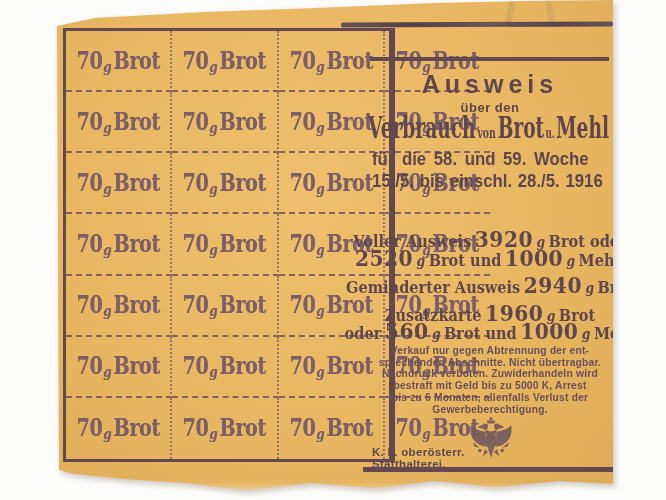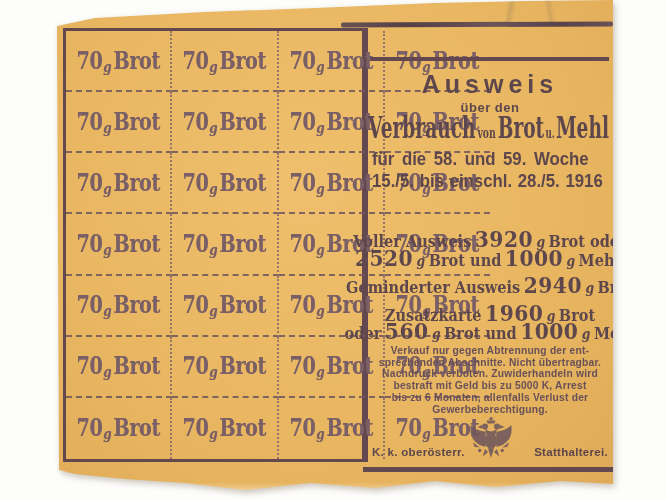--- a/index.html
+++ b/index.html
@@ -28,21 +28,21 @@
     pointer-events:none;
   }
   .paper::after{ 
     content:"";position:absolute;left:0;bottom:0;width:100%;height:12px;
     background:linear-gradient(to bottom, rgba(255,241,206,0), rgba(255,243,210,.65));
     pointer-events:none;
   }
 
   
   .coupon-grid{
-    position:absolute;left:8px;top:28px;width:305px;height:434px;box-sizing:border-box;
+    position:absolute;left:8px;top:28px;width:332px;height:434px;box-sizing:border-box;
     border:3px solid var(--rule,#6b5156);border-right-width:6px;
     display:grid;grid-template-columns:repeat(4,1fr);grid-template-rows:repeat(7,1fr);
   }
   .coupon-cell{
     display:flex;align-items:center;justify-content:center;box-sizing:border-box;
     border-right:2px dotted rgba(134,104,106,.85);
     border-bottom:2px dashed rgba(118,90,94,.9);
   }
   .coupon-cell.lc{border-right:none;}
   .coupon-cell.lr{border-bottom:none;}
@@ -92,21 +92,21 @@
   .l1{top:225px;} .l2{top:244px;} .l3{top:271px;} .l4{top:299px;} .l5{top:317px;}
 
   .legal{
     left:317px;top:345px;width:236px;text-align:center;
     font-weight:700;font-size:10.4px;line-height:11.7px;letter-spacing:.2px;
     color:#68505a;transform:scaleX(.99);transform-origin:center;
   }
   .eagle{left:412px;top:415px;width:48px;height:50px;}
   .footer{
     left:317px;top:446px;width:236px;display:flex;justify-content:space-between;
-    font-weight:700;font-size:11.5px;letter-spacing:.3px;
+    font-weight:700;font-size:11.5px;letter-spacing:.3px;flex-direction:column;
   }
   .bottom-rule{left:308px;top:467px;width:250px;height:5px;background:var(--rule,#5f484e);}
 </style>
 </head>
 <body>
 
 <div class="paper-wrap">
   <div class="paper">
 
     <div class="coupon-grid">

